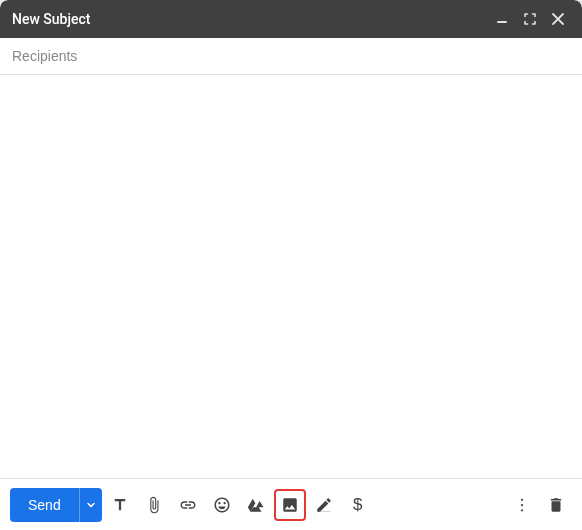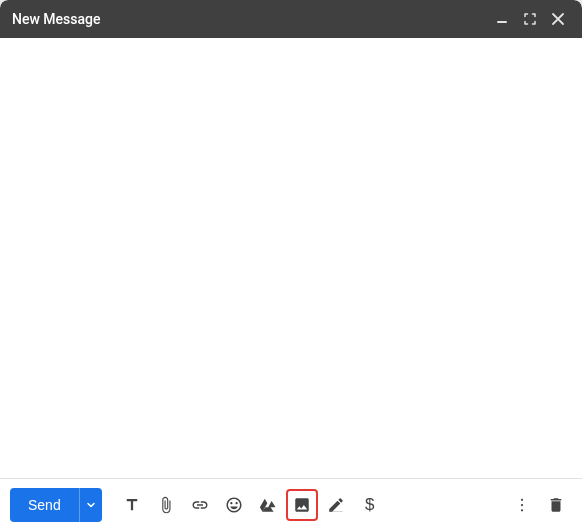--- a/index.html
+++ b/index.html
@@ -85,21 +85,21 @@
       padding: 8px 10px;
       display: flex;
       align-items: center;
       gap: 2px;
       flex-shrink: 0;
       height: 52px;
     }
     .send-btn-group {
       display: flex;
       align-items: center;
-      margin-right: 12px;
+      margin-right: 0;
     }
     .send-btn {
       background: #1a73e8;
       color: #fff;
       border: none;
       border-radius: 4px 0 0 4px;
       padding: 8px 18px;
       font-size: 14px;
       font-weight: 500;
       cursor: pointer;
@@ -140,40 +140,41 @@
       align-items: center;
       gap: 2px;
     }
   </style>
 </head>
 <body>
 
 <div class="compose-window">
 
   <div class="compose-header">
-    <span class="compose-header-title">New Message</span>
+    <span class="compose-header-title">New Subject</span>
     <div class="compose-header-actions">
       <button class="header-btn" title="Minimize">
         <svg width="14" height="14" viewBox="0 0 14 14" fill="none">
           <rect x="2" y="9" width="10" height="2" rx="1" fill="white"></rect>
         </svg>
       </button>
       <button class="header-btn" title="Expand">
         <svg width="14" height="14" viewBox="0 0 14 14" fill="none">
           <path d="M2 9.5L2 12H4.5M9.5 2H12V4.5M2 4.5V2H4.5M9.5 12H12V9.5" stroke="white" stroke-width="1.5" stroke-linecap="round" stroke-linejoin="round"></path>
         </svg>
       </button>
       <button class="header-btn" title="Close">
         <svg width="14" height="14" viewBox="0 0 14 14" fill="none">
           <path d="M2 2L12 12M12 2L2 12" stroke="white" stroke-width="1.8" stroke-linecap="round"></path>
         </svg>
       </button>
     </div>
   </div>
 
+  <input class="compose-field" type="text" placeholder="Recipients" style="">
 
 
   <textarea class="compose-body" style=""></textarea>
 
   <div class="compose-toolbar">
 
     <div class="send-btn-group">
       <button class="send-btn">Send</button>
       <button class="send-dropdown-btn">
         <svg width="10" height="10" viewBox="0 0 10 10" fill="white">

